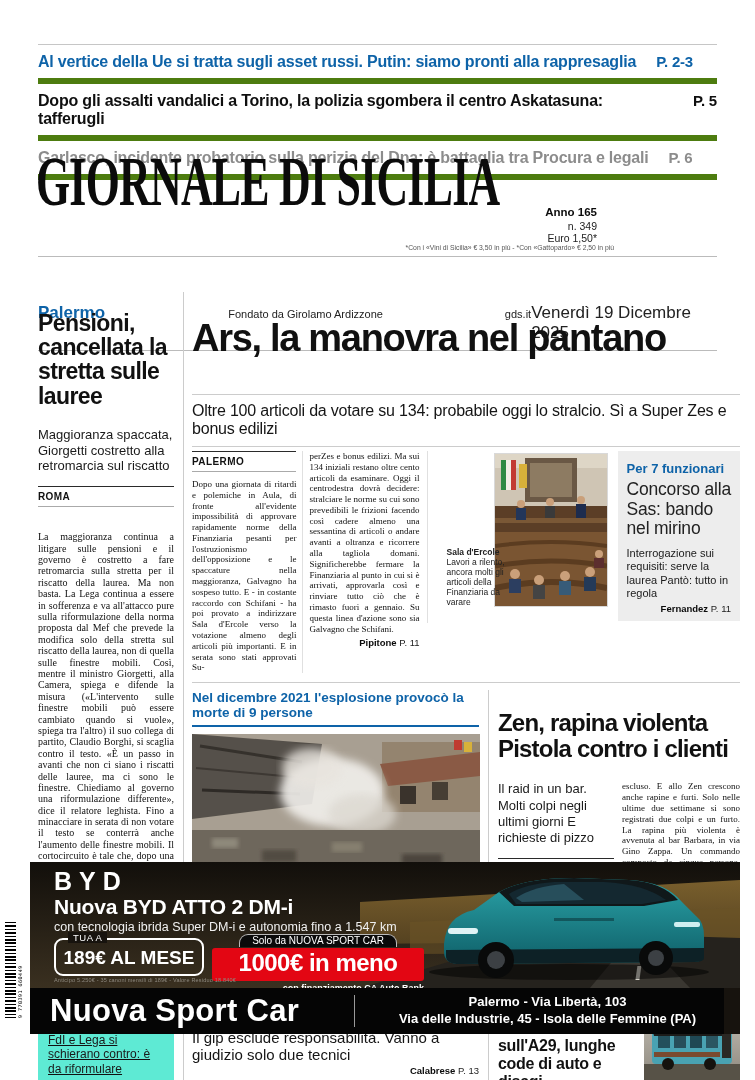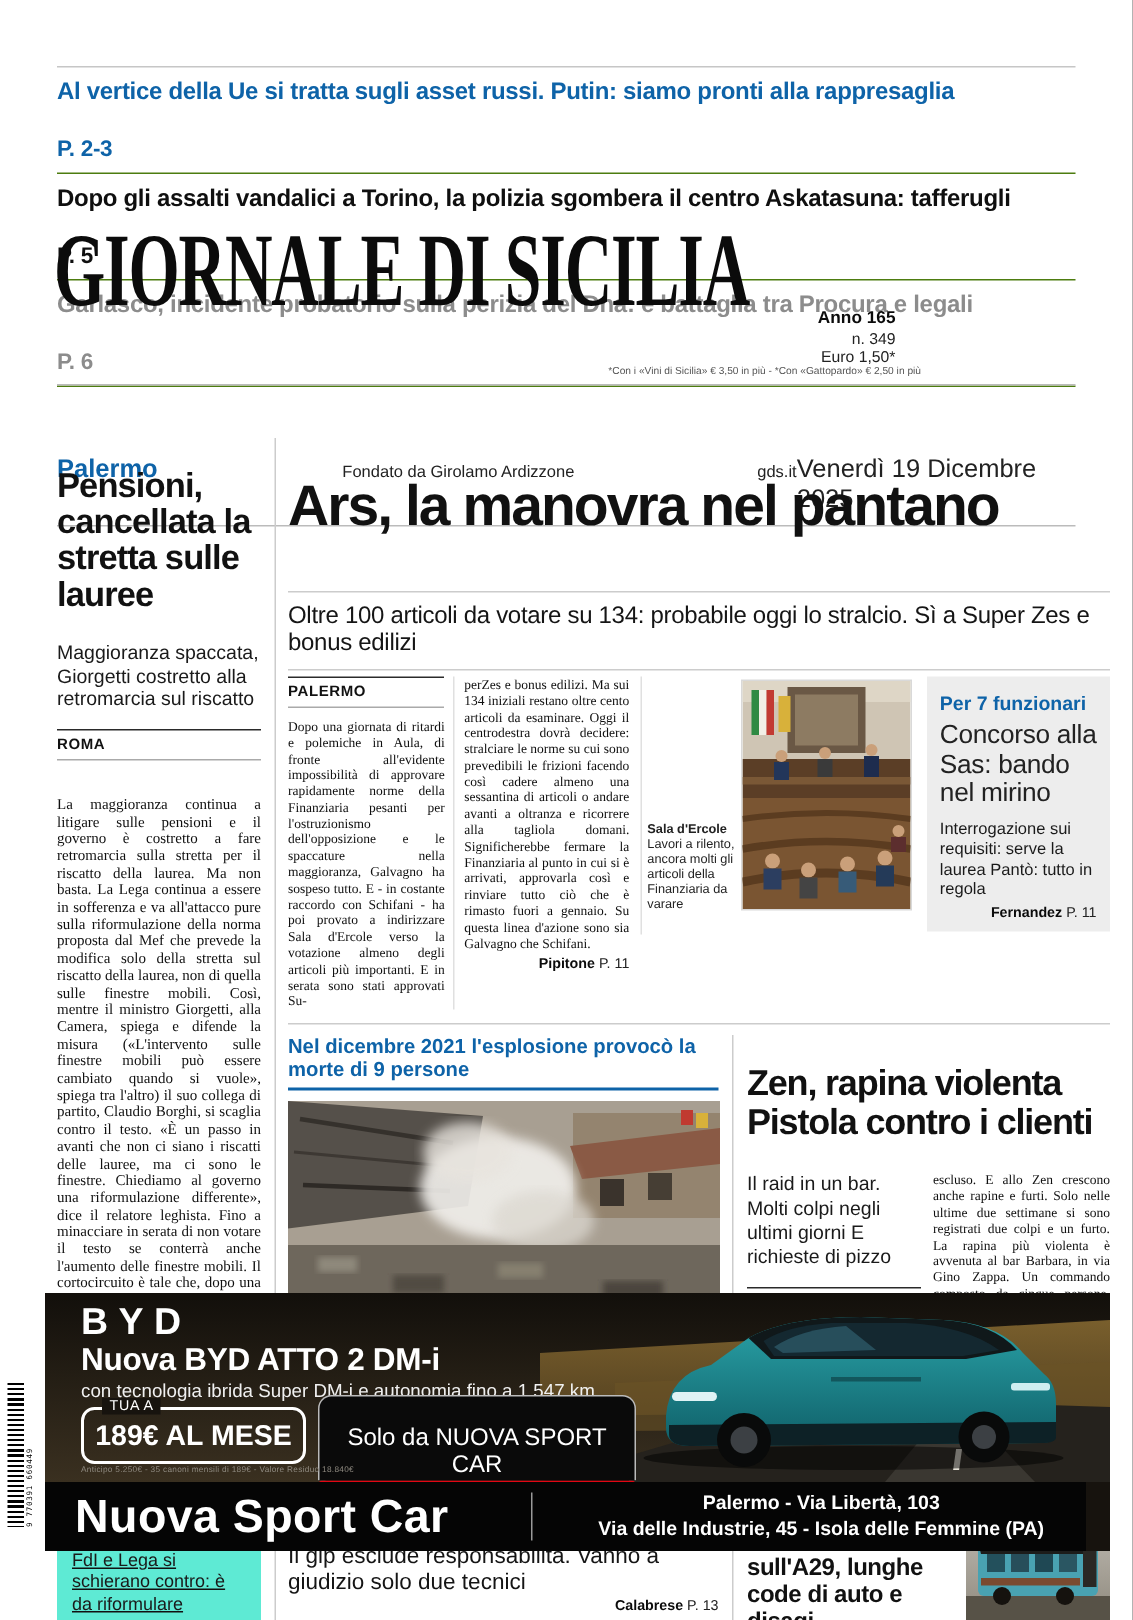--- a/index.html
+++ b/index.html
@@ -2,21 +2,21 @@
 <html lang="it"><head>
 <meta charset="utf-8">
 <style>
   html,body{margin:0;padding:0;background:#777;}
   .page{position:relative;width:755px;height:1080px;margin:0 auto;background:#fff;overflow:hidden;
         color:#111;font-family:"Liberation Sans",sans-serif;-webkit-font-smoothing:antialiased;}
 
   
   .teasers{position:absolute;top:44px;left:38px;width:679px;border-top:1px solid #c6c6c6;}
   .teaser{display:flex;align-items:baseline;gap:20px;
-          padding:8px 0 7px;border-bottom:1px solid #4d7c0f;font-weight:bold;font-size:16px;letter-spacing:-0.2px;flex-direction:column;}
+          padding:8px 0 7px;border-bottom:6px solid #4d7c0f;font-weight:bold;font-size:16px;letter-spacing:-0.2px;}
   .teaser .t-page{white-space:nowrap;font-size:15px;}
   .t-blue{color:#0e63a8;} .t-black{color:#0f0f0f;} .t-gray{color:#8c8c8c;}
 
   
   .mast-title{position:absolute;top:146px;left:36px;font-family:"Liberation Serif",serif;font-weight:bold;
               font-size:57px;line-height:1;white-space:nowrap;letter-spacing:-1px;color:#0b0b0b;
               transform:scale(0.77,1.22);transform-origin:left top;}
   .md-box{position:absolute;left:613px;top:150px;width:113px;height:74px;border:1px solid #aaa;
           display:flex;align-items:center;justify-content:center;background:#fff;}
   .md-logo{width:60px;height:60px;background:#1c3e9e;border-radius:13px;position:relative;
@@ -61,21 +61,21 @@
   .rule{border-top:1px solid #ccc;}
   .ars-sub{font-size:16px;padding:7px 0 8px;color:#151515;letter-spacing:-0.2px;}
   .ars-row{display:flex;margin-top:4px;}
   .acol1{width:111px;}
   .acol2{width:117px;margin-left:6px;border-left:1px solid #e0e0e0;padding-left:6px;}
   .news-body{font-family:"Liberation Serif",serif;font-size:9px;line-height:1.2;text-align:justify;color:#101010;}
   .byline{text-align:right;font-size:9.5px;margin-top:3px;color:#222;}
   .byline .by-name{font-weight:bold;color:#0b0b0b;}
   .photo-block{width:186px;margin-left:7px;border-left:1px solid #e0e0e0;padding-left:7px;position:relative;height:172px;}
   .sala-photo{position:absolute;top:2px;right:2px;width:112px;height:152px;border:1px solid #d9d9d9;}
-  .sala-cap{position:absolute;left:4px;bottom:16px;width:62px;font-size:8.5px;line-height:1.18;color:#222;}
+  .sala-cap{position:absolute;left:19px;bottom:16px;width:62px;font-size:8.5px;line-height:1.18;color:#222;}
   .cap-b{font-weight:bold;}
   .sas-box{width:129px;margin-left:8px;background:#ededed;padding:10px 9px 7px;box-sizing:border-box;height:170px;
            display:flex;flex-direction:column;}
   .sas-kicker{color:#0e63a8;font-weight:bold;font-size:13px;}
   .sas-title{font-size:17.5px;font-weight:300;line-height:1.13;margin-top:4px;color:#222;letter-spacing:-0.2px;}
   .sas-text{font-size:11px;line-height:1.2;margin-top:auto;color:#1a1a1a;}
   .sas-by{text-align:right;font-size:9.5px;margin-top:3px;color:#222;}
   .sas-by .by-name{font-weight:bold;color:#0b0b0b;}
 
   .section-rule{margin-top:9px;border-top:1px solid #ccc;}
@@ -109,21 +109,21 @@
   .ad-brand{position:absolute;left:24px;top:5px;color:#fff;font-size:25px;font-weight:bold;letter-spacing:7px;
             font-family:"Liberation Sans",sans-serif;}
   .ad-model{position:absolute;left:24px;top:33px;color:#fff;font-size:21px;font-weight:bold;letter-spacing:-0.2px;}
   .ad-tag{position:absolute;left:24px;top:58px;color:#f0f0f0;font-size:12.5px;font-weight:500;}
   .ad-offer1{position:absolute;left:24px;top:76px;width:134px;border:2px solid #fff;border-radius:9px;
              padding:7px 6px 5px;text-align:center;color:#fff;}
   .ad-offer1-label{position:absolute;top:-8px;left:12px;background:#17130e;padding:0 5px;font-size:9.5px;color:#fff;letter-spacing:0.5px;}
   .ad-price{font-size:19px;font-weight:bold;white-space:nowrap;}
   .ad-offer2{position:absolute;left:182px;top:68px;width:212px;text-align:center;}
   .ad-pill{display:inline-block;background:#0a0a0a;border:1px solid #bbb;border-bottom:none;border-radius:9px 9px 0 0;
-           color:#fff;font-size:16px;padding:19px 12px 1px;}
+           color:#fff;font-size:10px;padding:0 12px 1px;}
   .ad-disc{background:#e30613;color:#fff;font-weight:bold;font-size:24px;padding:1px 6px 4px;border-radius:3px;
            letter-spacing:-0.5px;white-space:nowrap;}
   .ad-fin{color:#fff;font-size:9px;font-weight:bold;text-align:right;margin-top:2px;}
   .ad-fine{position:absolute;left:24px;top:115px;color:#8f8a80;font-size:5.5px;letter-spacing:0.2px;}
   .ad-bar{position:absolute;left:0;right:16px;bottom:0;height:46px;background:#050505;display:flex;align-items:center;color:#fff;}
   .bar-name{font-size:31px;font-weight:bold;padding-left:20px;width:300px;letter-spacing:0.3px;white-space:nowrap;}
   .bar-div{width:1px;height:32px;background:#9a9a9a;margin:0 16px 0 4px;}
   .bar-addr{flex:1;text-align:center;font-size:13px;font-weight:bold;line-height:1.3;}
 
   

